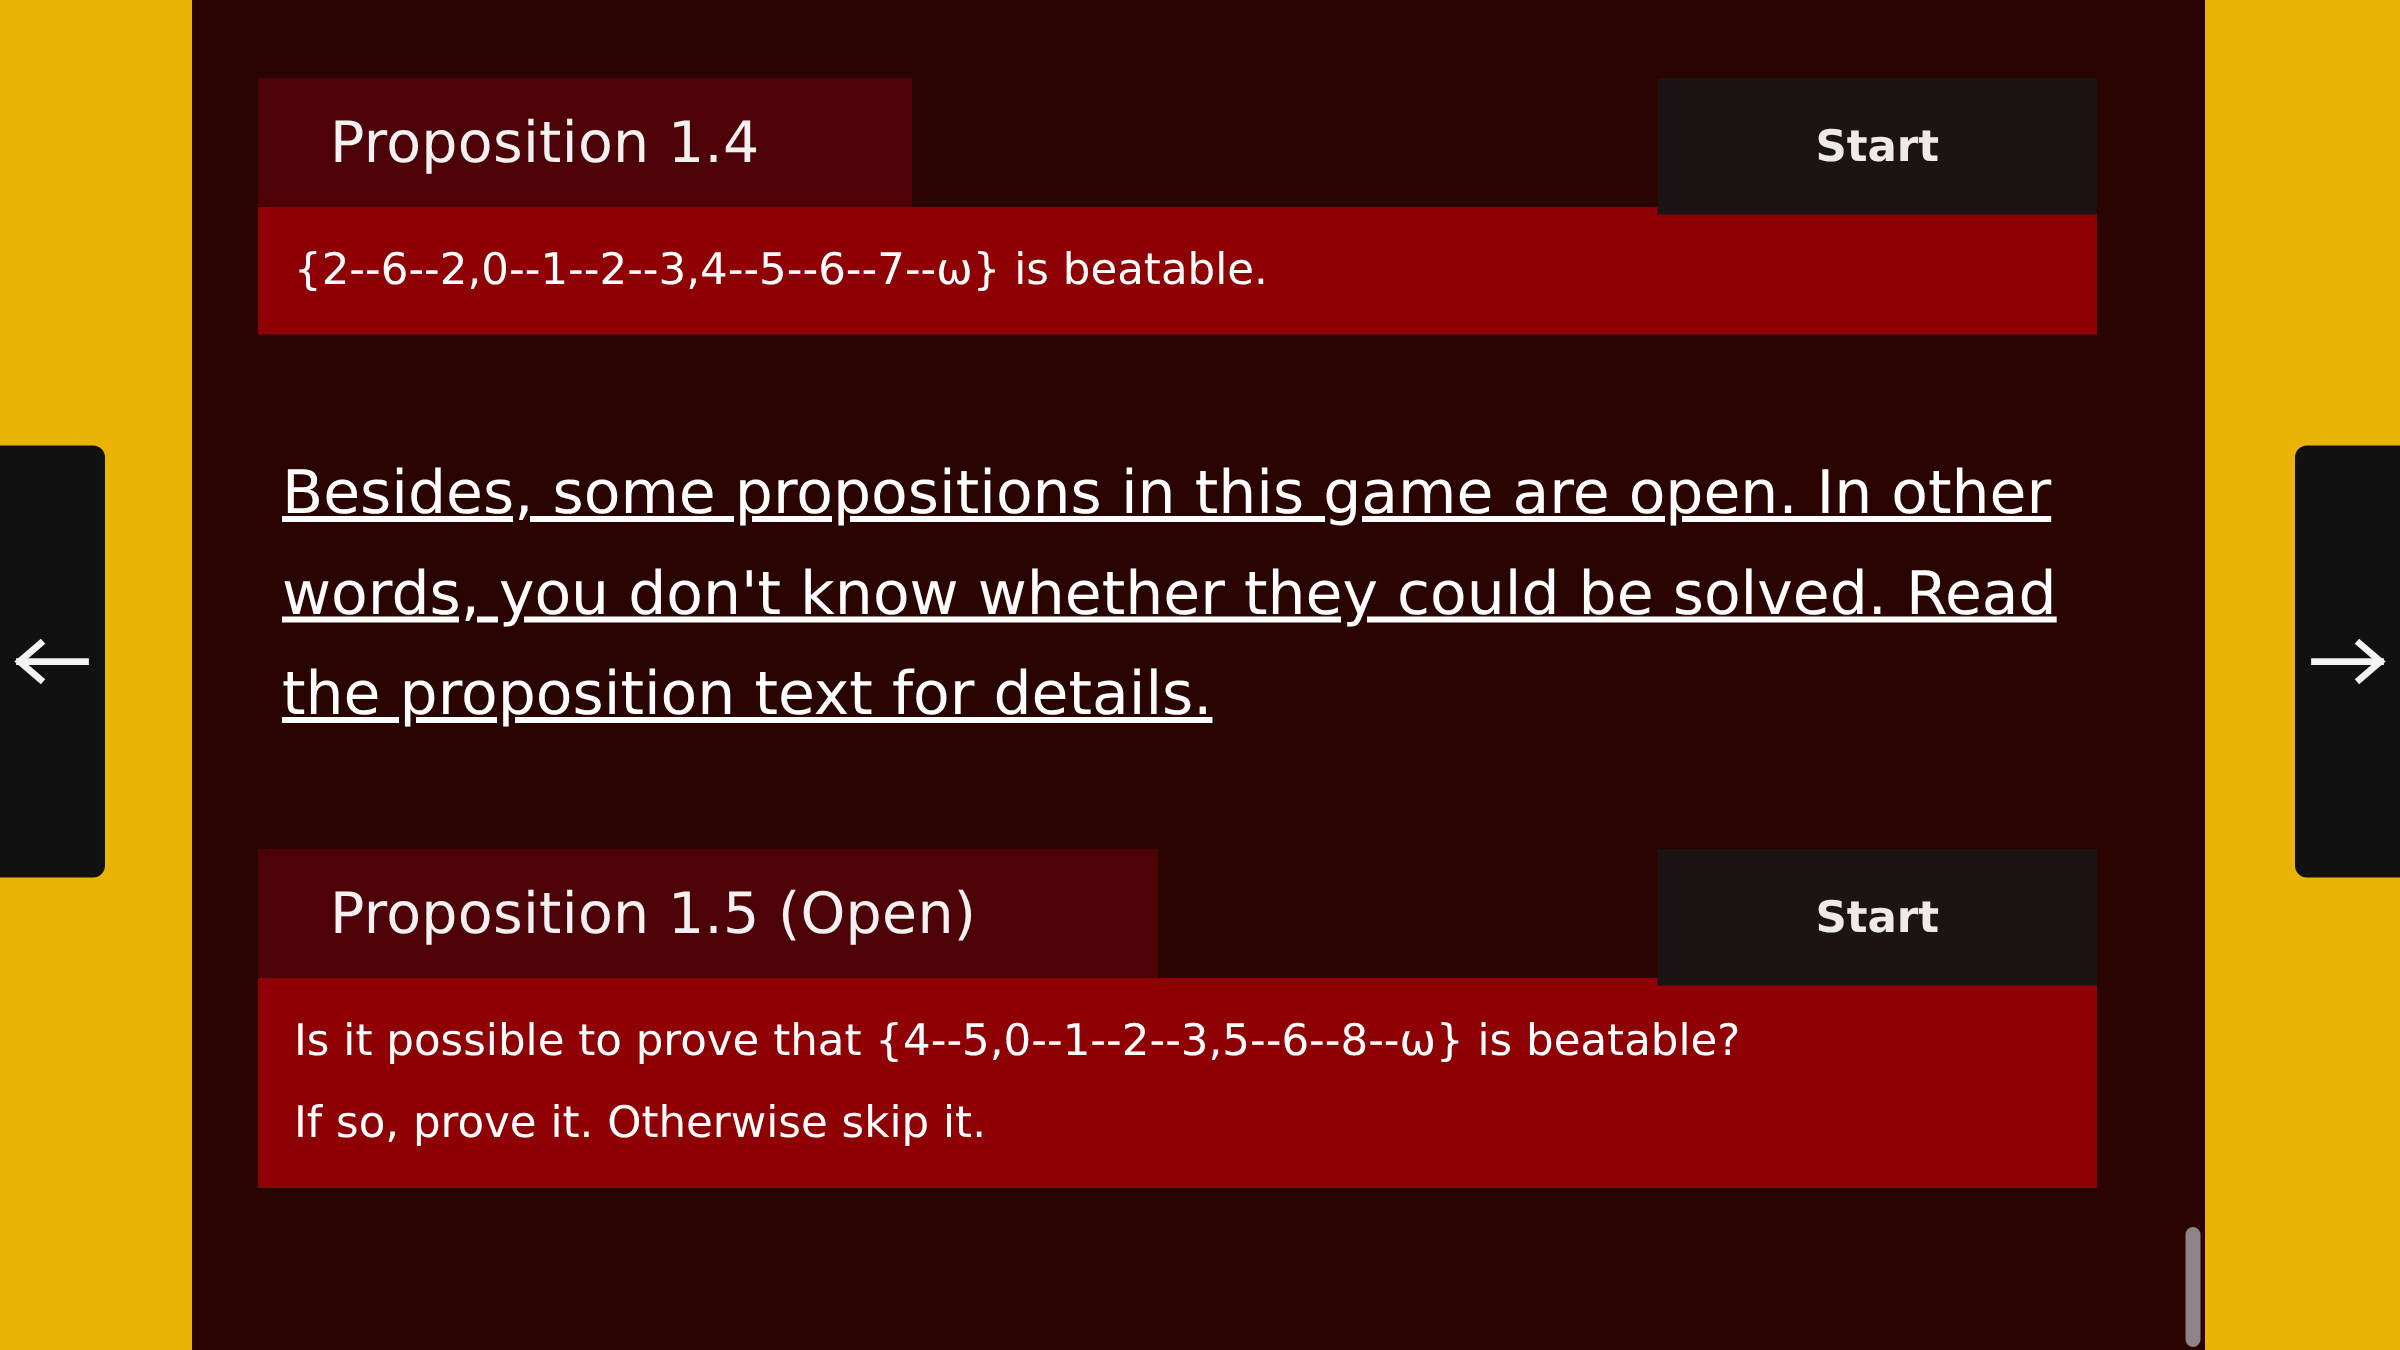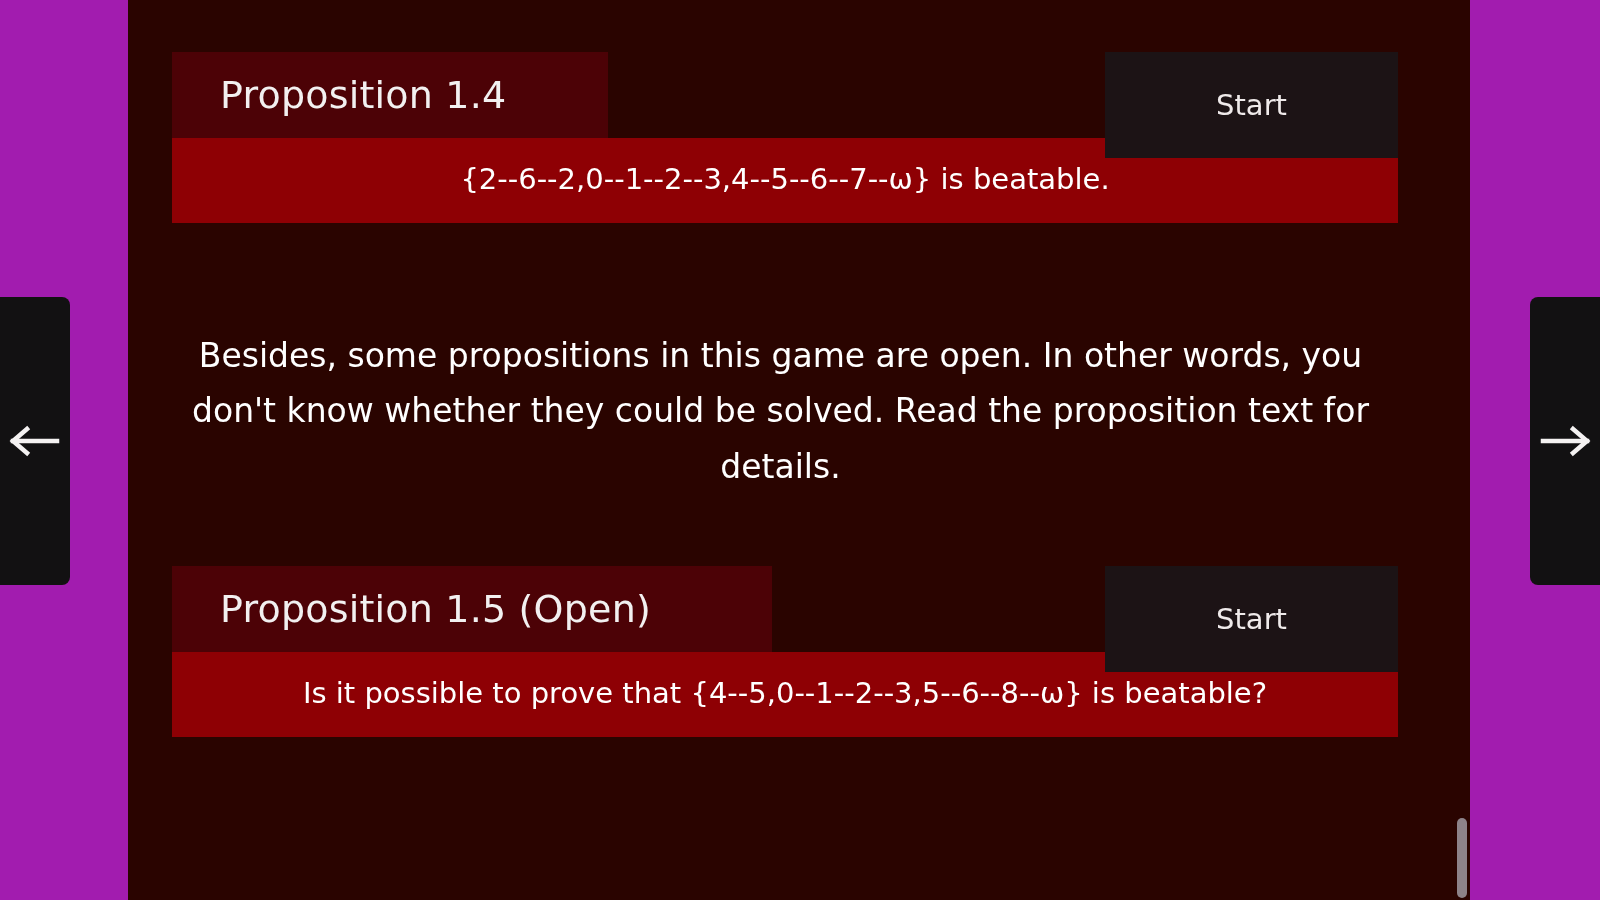--- a/index.html
+++ b/index.html
@@ -12,22 +12,21 @@
     height: 900px;
     overflow: hidden;
     font-family: "DejaVu Sans", "Liberation Sans", sans-serif;
     position: relative;
   }
 
   
   #app-root {
     position: absolute;
     inset: 0;
-    background: #a21caf;
-    text-align: center;
+    background: #eab308;
   }
 
   
   #content-panel {
     position: absolute;
     left: 128px;
     top: 0;
     width: 1342px;
     height: 900px;
     background: #2a0400;
@@ -66,26 +65,27 @@
     font-weight: 400;
     letter-spacing: 0.2px;
     line-height: 1;
   }
 
   .start-button {
     position: absolute;
     right: 0;
     top: 0;
     width: 293px;
-    height: 106px;
+    height: 91px;
     background: #1c1315;
     display: flex;
     align-items: center;
     justify-content: center;
     cursor: pointer;
+    font-weight: bold;
   }
   .start-button-label {
     color: #efeaea;
     font-size: 29px;
     line-height: 1;
   }
 
   .prop-body {
     background: #8e0004;
     padding: 14px 24px 16px 24px;
@@ -94,26 +94,27 @@
     font-size: 29px;
     line-height: 1.9;
     min-height: 70px;
   }
   .prop-body .line { white-space: nowrap; }
 
   
   #intro-paragraph {
     position: absolute;
     left: 60px;              
-    top: 328px;
+    top: 296px;
     width: 1185px;
     color: #ffffff;
-    font-size: 33px;
+    font-size: 40px;
     line-height: 1.68;
     font-weight: 400;
+    text-decoration: underline;
   }
 
   
   .nav-arrow {
     position: absolute;
     top: 297px;
     width: 70px;
     height: 288px;
     background: #121112;
     display: flex;
@@ -178,20 +179,21 @@
       <div class="prop-headrow">
         <div class="prop-title-bar wide" style="width:600px;">
           <span class="prop-title-text">Proposition 1.5 (Open)</span>
         </div>
         <div class="start-button">
           <span class="start-button-label">Start</span>
         </div>
       </div>
       <div class="prop-body">
         <div class="line">Is it possible to prove that {4--5,0--1--2--3,5--6--8--ω} is beatable?</div>
+        <div class="line">If so, prove it. Otherwise skip it.</div>
       </div>
     </div>
 
     <div id="scroll-track">
       <div id="scroll-thumb"></div>
     </div>
 
   </div>
 
   <div class="nav-arrow" id="nav-prev">

